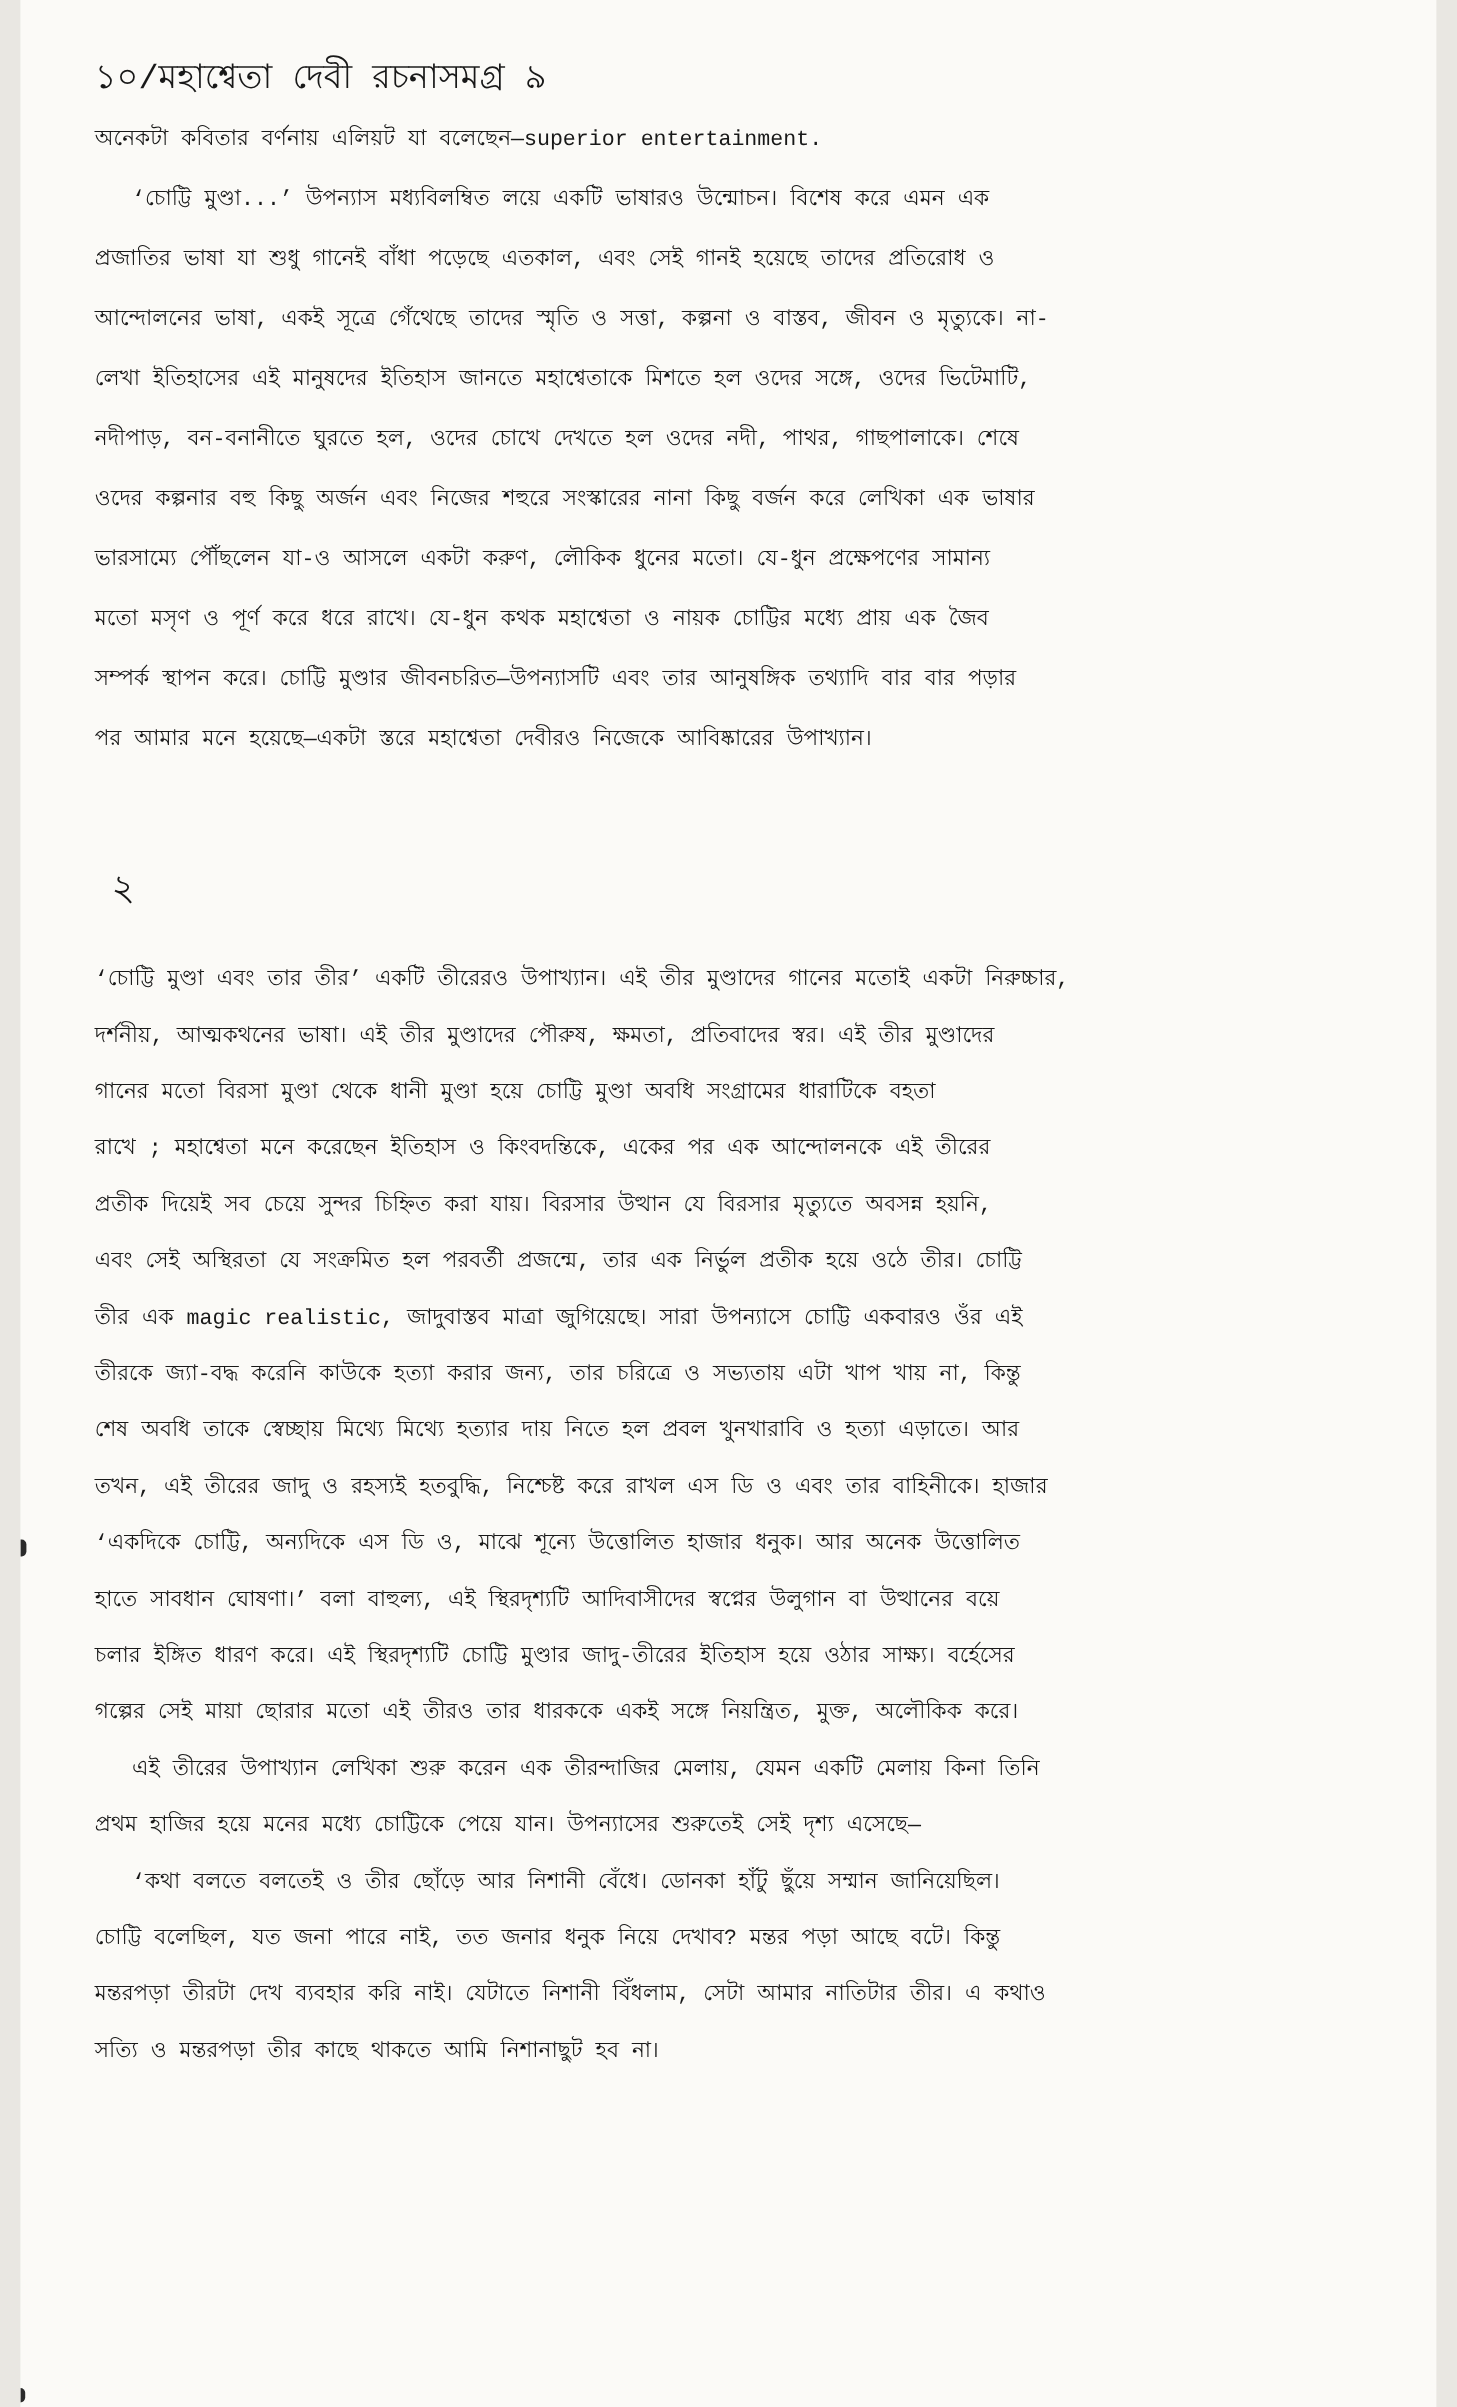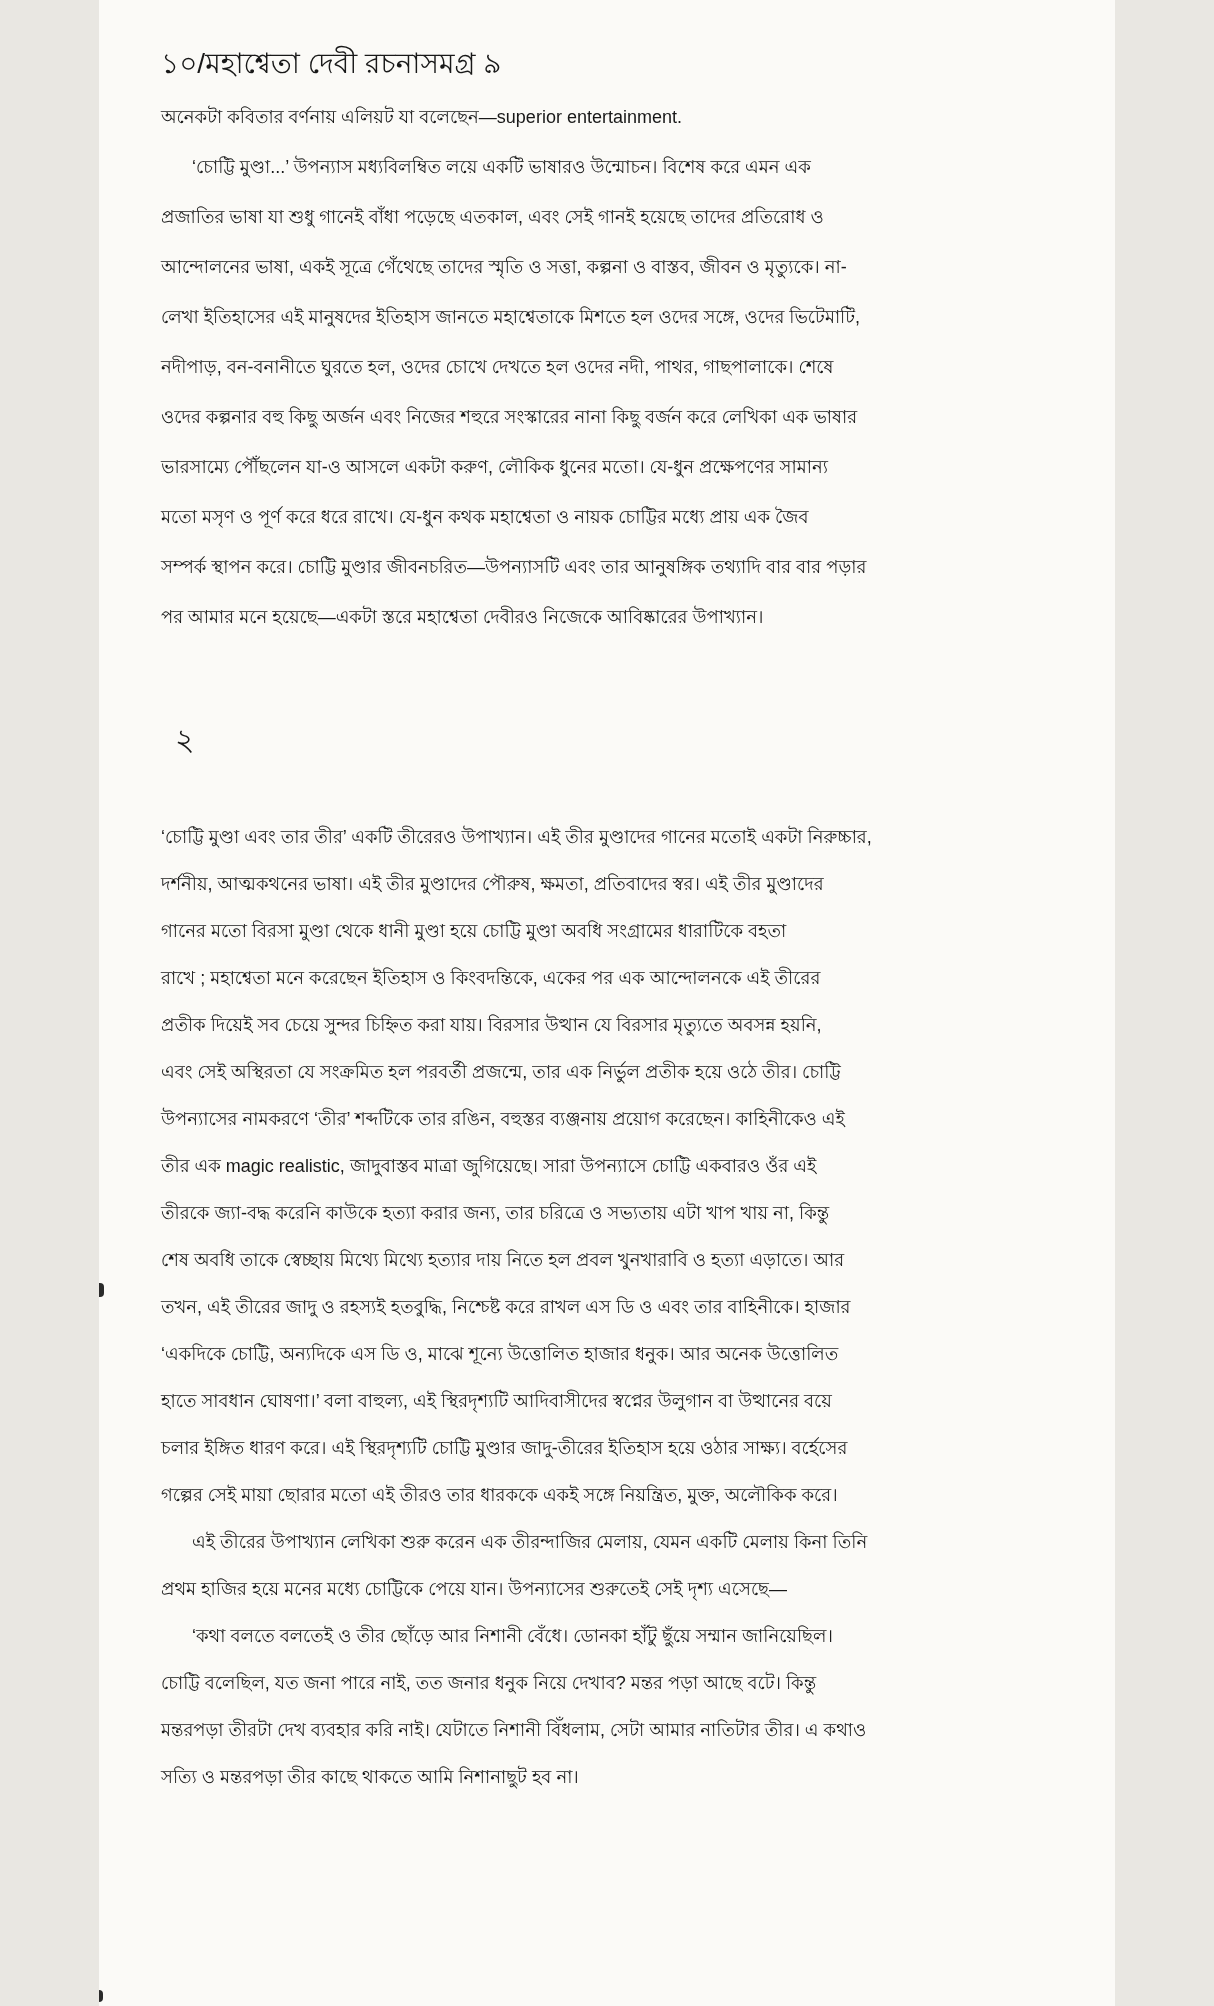--- a/index.html
+++ b/index.html
@@ -2,26 +2,26 @@
 <html><head>
 <meta charset="utf-8">
 <style>
   html, body {
     margin: 0;
     padding: 0;
     background: #e9e7e2;
   }
   .page {
     position: relative;
-    width: 1016px;
+    width: 1180px;
     height: 2006px;
     margin: 0 auto;
     background: #fbfaf7;
     overflow: hidden;
-    font-family: Liberation Sans, sans-serif;
+    font-family: Liberation Mono, monospace;
     color: #181818;
   }
   .running-header {
     position: absolute;
     top: 42px;
     left: 62px;
     font-size: 28px;
     white-space: nowrap;
   }
   .text-block {
@@ -35,21 +35,21 @@
     overflow: visible;
   }
   #block-1 { top: 92px; }
   #block-1 .line { line-height: 50px; height: 50px; }
   .section-number {
     position: absolute;
     top: 716px;
     left: 76px;
     font-size: 30px;
   }
-  #block-2 { top: 794px; margin-top: 20px; }
+  #block-2 { top: 794px; }
   #block-2 .line { line-height: 47px; height: 47px; }
   .line.indent { padding-left: 31px; }
   .scan-artifact {
     position: absolute;
     background: #2a2a2a;
   }
   #artifact-1 { left: 0; top: 1283px; width: 5px; height: 14px; border-radius: 0 4px 4px 0; }
   #artifact-2 { left: 0; top: 1990px; width: 4px; height: 12px; border-radius: 0 4px 4px 0; }
 </style>
 </head>
@@ -74,21 +74,20 @@
 
   <div class="section-number">২</div>
 
   <div id="block-2" class="text-block">
       <div class="line">‘চোট্টি মুণ্ডা এবং তার তীর’ একটি তীরেরও উপাখ্যান। এই তীর মুণ্ডাদের গানের মতোই একটা নিরুচ্চার,</div>
       <div class="line">দর্শনীয়, আত্মকথনের ভাষা। এই তীর মুণ্ডাদের পৌরুষ, ক্ষমতা, প্রতিবাদের স্বর। এই তীর মুণ্ডাদের</div>
       <div class="line">গানের মতো বিরসা মুণ্ডা থেকে ধানী মুণ্ডা হয়ে চোট্টি মুণ্ডা অবধি সংগ্রামের ধারাটিকে বহতা</div>
       <div class="line">রাখে ; মহাশ্বেতা মনে করেছেন ইতিহাস ও কিংবদন্তিকে, একের পর এক আন্দোলনকে এই তীরের</div>
       <div class="line">প্রতীক দিয়েই সব চেয়ে সুন্দর চিহ্নিত করা যায়। বিরসার উত্থান যে বিরসার মৃত্যুতে অবসন্ন হয়নি,</div>
       <div class="line">এবং সেই অস্থিরতা যে সংক্রমিত হল পরবর্তী প্রজন্মে, তার এক নির্ভুল প্রতীক হয়ে ওঠে তীর। চোট্টি</div>
-      <div class="line">উপন্যাসের নামকরণে ‘তীর’ শব্দটিকে তার রঙিন, বহুস্তর ব্যঞ্জনায় প্রয়োগ করেছেন। কাহিনীকেও এই</div>
       <div class="line">তীর এক magic realistic, জাদুবাস্তব মাত্রা জুগিয়েছে। সারা উপন্যাসে চোট্টি একবারও ওঁর এই</div>
       <div class="line">তীরকে জ্যা-বদ্ধ করেনি কাউকে হত্যা করার জন্য, তার চরিত্রে ও সভ্যতায় এটা খাপ খায় না, কিন্তু</div>
       <div class="line">শেষ অবধি তাকে স্বেচ্ছায় মিথ্যে মিথ্যে হত্যার দায় নিতে হল প্রবল খুনখারাবি ও হত্যা এড়াতে। আর</div>
       <div class="line">তখন, এই তীরের জাদু ও রহস্যই হতবুদ্ধি, নিশ্চেষ্ট করে রাখল এস ডি ও এবং তার বাহিনীকে। হাজার</div>
       <div class="line">‘একদিকে চোট্টি, অন্যদিকে এস ডি ও, মাঝে শূন্যে উত্তোলিত হাজার ধনুক। আর অনেক উত্তোলিত</div>
       <div class="line">হাতে সাবধান ঘোষণা।’ বলা বাহুল্য, এই স্থিরদৃশ্যটি আদিবাসীদের স্বপ্নের উলুগান বা উত্থানের বয়ে</div>
       <div class="line">চলার ইঙ্গিত ধারণ করে। এই স্থিরদৃশ্যটি চোট্টি মুণ্ডার জাদু-তীরের ইতিহাস হয়ে ওঠার সাক্ষ্য। বর্হেসের</div>
       <div class="line">গল্পের সেই মায়া ছোরার মতো এই তীরও তার ধারককে একই সঙ্গে নিয়ন্ত্রিত, মুক্ত, অলৌকিক করে।</div>
       <div class="line indent">এই তীরের উপাখ্যান লেখিকা শুরু করেন এক তীরন্দাজির মেলায়, যেমন একটি মেলায় কিনা তিনি</div>
       <div class="line">প্রথম হাজির হয়ে মনের মধ্যে চোট্টিকে পেয়ে যান। উপন্যাসের শুরুতেই সেই দৃশ্য এসেছে—</div>

